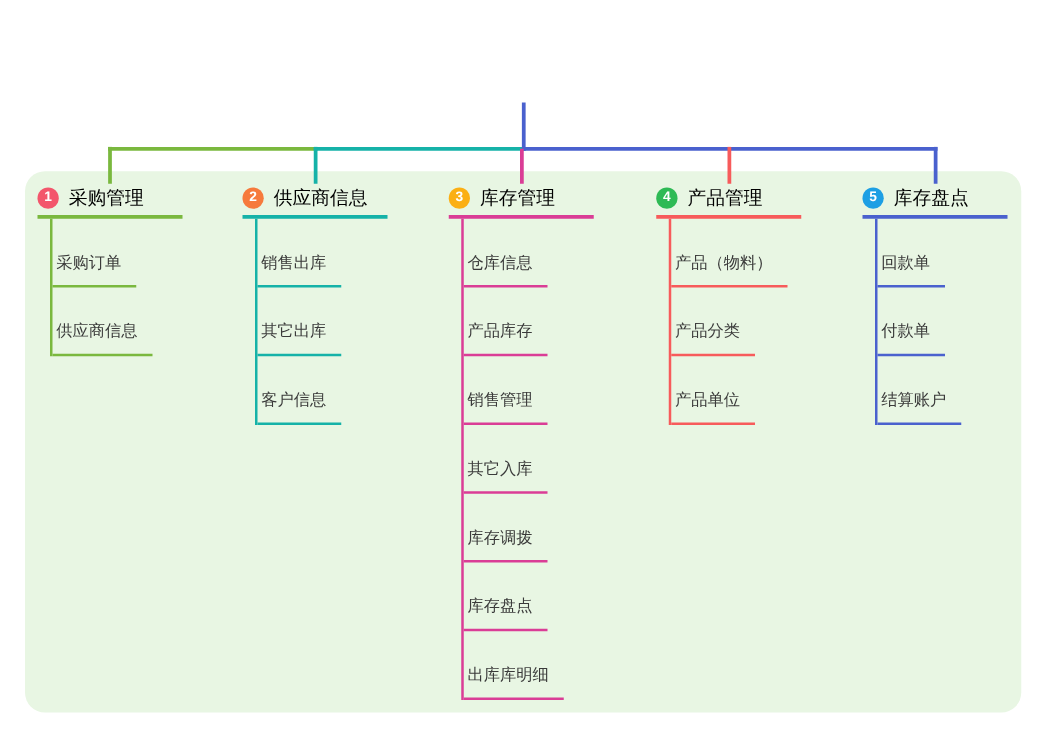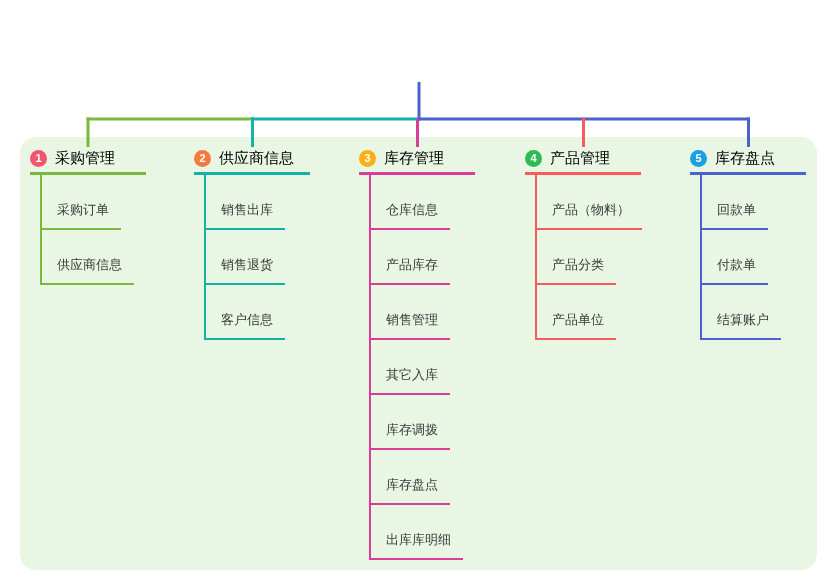--- a/index.html
+++ b/index.html
@@ -32,21 +32,21 @@
     background:var(--badge);color:#fff;
     font-size:11px;font-weight:bold;line-height:17px;text-align:center;
     flex:0 0 auto;
   }
   .branch-title{font-size:15px;color:#000000;white-space:nowrap;}
   .children{margin-left:10px;border-left:2px solid var(--line);}
   .child{height:55px;display:flex;align-items:flex-end;}
   .child-label{
     display:inline-block;white-space:nowrap;
     font-size:13px;color:#3a3a3a;
-    padding:0 12px 9px 15px;
+    padding:0 12px 9px 3px;
     border-bottom:2px solid var(--line);
     cursor:pointer;
   }
 </style>
 </head>
 <body>
 
 <div class="canvas">
 
   <div class="panel"></div>
@@ -85,21 +85,21 @@
   <div class="branch" style="left: 194px; --line: #15b2a8; --badge: #f67a3c;">
     <div class="branch-header">
       <span class="badge">2</span>
       <span class="branch-title">供应商信息</span>
     </div>
     <div class="children">
       <div class="child">
           <span class="child-label">销售出库</span>
         </div>
       <div class="child">
-          <span class="child-label">销售退货</span>
+          <span class="child-label">其它出库</span>
         </div>
       <div class="child">
           <span class="child-label">客户信息</span>
         </div>
     </div>
   </div>
 
   <div class="branch" style="left: 359px; --line: #da3d96; --badge: #fbaf14;">
     <div class="branch-header">
       <span class="badge">3</span>

